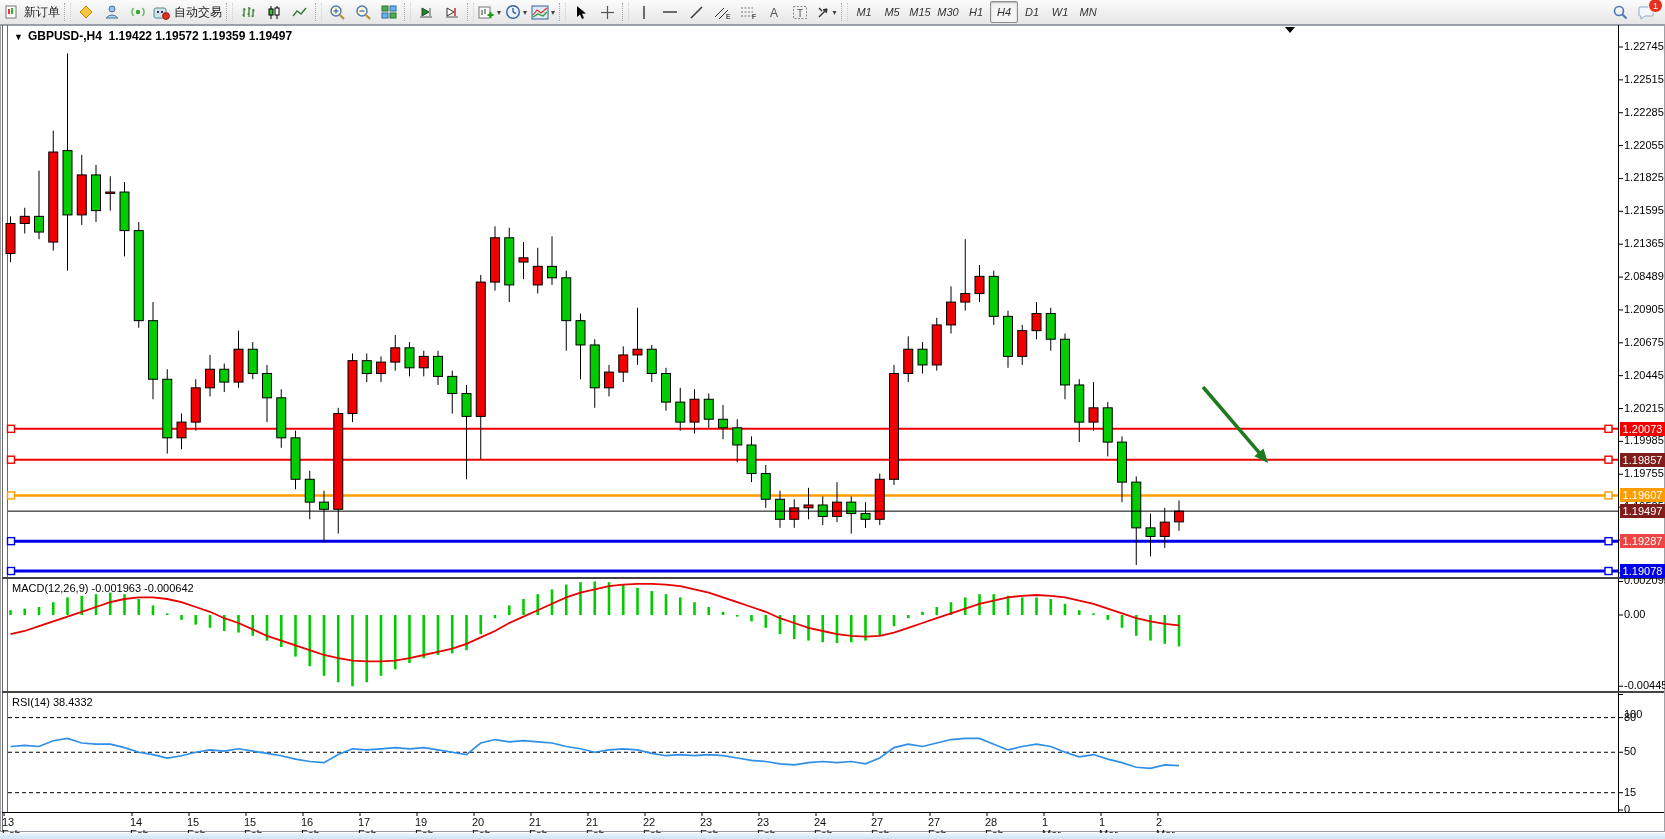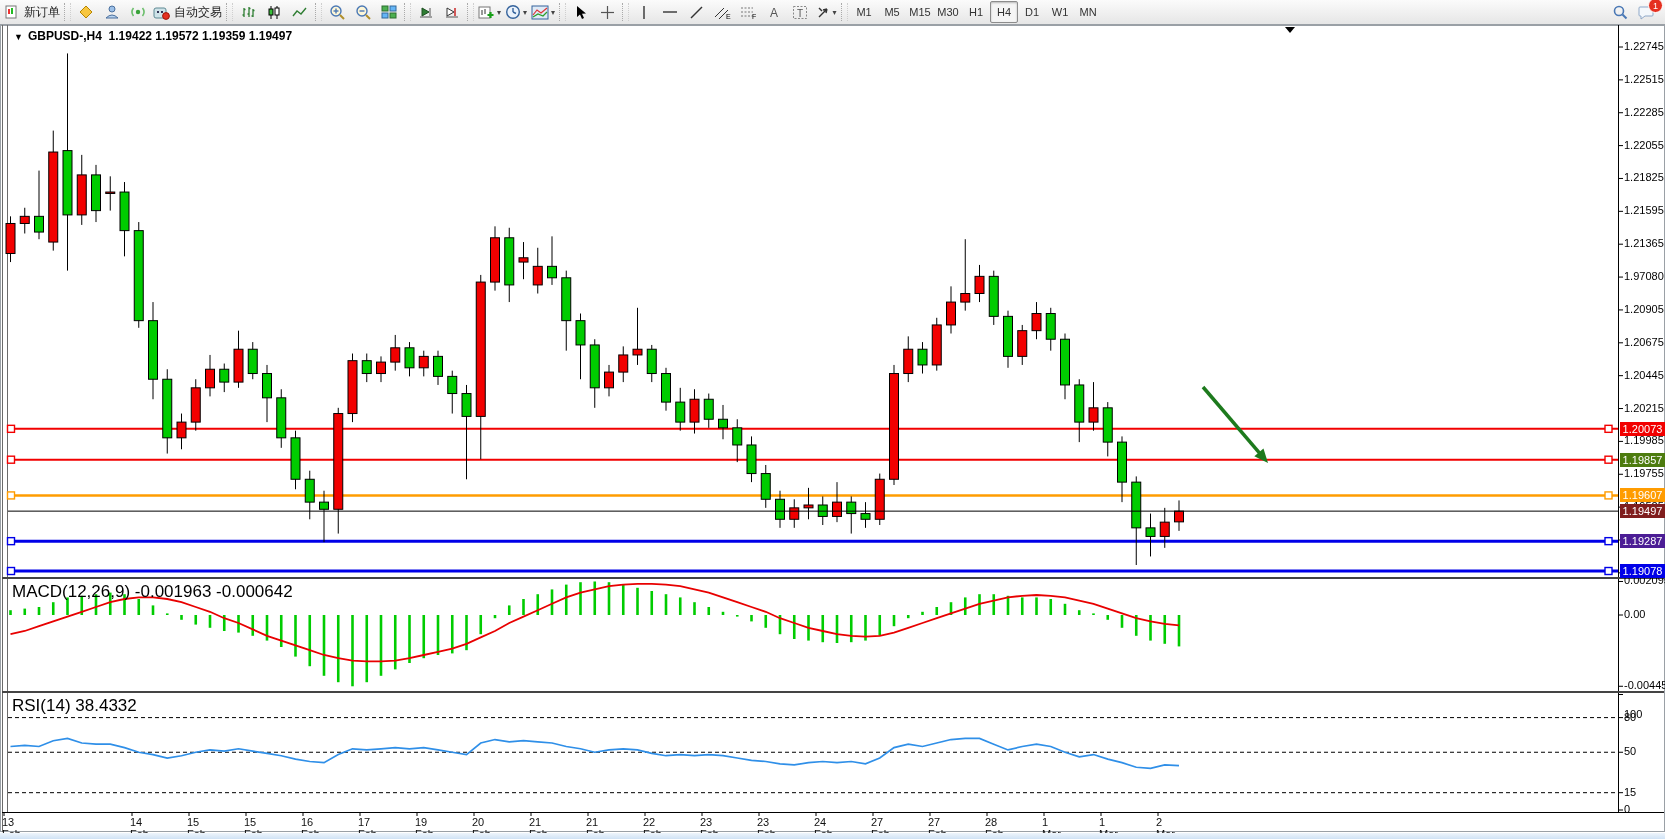--- a/index.html
+++ b/index.html
@@ -24,21 +24,21 @@
   
   #chart-window{position:absolute;left:0;top:25px;width:1665px;height:807px;background:#fff;}
   #chart-svg{position:absolute;left:0;top:0;}
   .ovl{position:absolute;font-size:11px;color:#000;white-space:nowrap;}
   #chart-title{left:14px;top:4px;font-weight:bold;font-size:12px;}
   #chart-title .tri{font-size:9px;margin-right:5px;}
   .axlabel{position:absolute;left:1624px;font-size:11px;color:#000;}
   .axbadge{position:absolute;left:1620px;width:45px;height:14px;font-size:11px;color:#fff;
     display:flex;align-items:center;justify-content:center;}
   .datelabel{position:absolute;top:791px;font-size:11px;color:#111;}
-  .indlabel{position:absolute;font-size:17px;color:#000;}
+  .indlabel{position:absolute;font-size:11px;color:#000;}
   #status-strip{position:absolute;left:0;top:833px;width:1665px;height:6px;
     background:linear-gradient(#eef5fc,#cfe2f5);}
 </style>
 </head>
 <body>
 
 <div id="toolbar">
   <div class="tgroup">
     <div class="tbtn">
       <span>
@@ -269,21 +269,21 @@
     <div class="tbtn">
       <span>
         <svg width="15" height="15">
             <path d="M3,12 L11,4 M11,4 l-4,1 M11,4 l-1,4" stroke="#333" stroke-width="1.4" fill="none"></path>
             <path d="M3,3 l3,3" stroke="#333" stroke-width="1.4"></path>
           </svg>
       </span>
       <span class="drop">▾</span>
     </div>
     <div class="tsep"></div>
-    <div id="tf-group" style="display: flex;">
+    <div id="tf-group" style="display: flex; font-style: italic;">
         <div class="tfbtn">M1</div>
         <div class="tfbtn">M5</div>
         <div class="tfbtn">M15</div>
         <div class="tfbtn">M30</div>
         <div class="tfbtn">H1</div>
         <div class="tfbtn active">H4</div>
         <div class="tfbtn">D1</div>
         <div class="tfbtn">W1</div>
         <div class="tfbtn">MN</div>
       </div>
@@ -644,42 +644,42 @@
   <div class="indlabel" style="left:12px;top:557px;">MACD(12,26,9) -0.001963 -0.000642</div>
   <div class="indlabel" style="left:12px;top:671px;">RSI(14) 38.4332</div>
   <div id="overlay" style="position: absolute; left: 0px; top: 0px;">
       <div class="axlabel" style="top: 15px;">1.22745</div>
       <div class="axlabel" style="top: 47.867px;">1.22515</div>
       <div class="axlabel" style="top: 80.734px;">1.22285</div>
       <div class="axlabel" style="top: 113.601px;">1.22055</div>
       <div class="axlabel" style="top: 146.468px;">1.21825</div>
       <div class="axlabel" style="top: 179.335px; text-align: right;">1.21595</div>
       <div class="axlabel" style="top: 212.202px; text-align: right;">1.21365</div>
-      <div class="axlabel" style="top: 245.069px;">1.97080</div>
+      <div class="axlabel" style="top: 245.069px;">2.08489</div>
       <div class="axlabel" style="top: 277.936px;">1.20905</div>
       <div class="axlabel" style="top: 310.803px;">1.20675</div>
       <div class="axlabel" style="top: 343.67px;">1.20445</div>
       <div class="axlabel" style="top: 376.537px;">1.20215</div>
       <div class="axlabel" style="top: 409.404px;">1.19985</div>
       <div class="axlabel" style="top: 442.271px;">1.19755</div>
       <div class="axlabel" style="top: 475.138px;">1.19525</div>
       <div class="axlabel" style="top: 508.005px;">1.19295</div>
       <div class="axlabel" style="top: 540.872px;">1.19065</div>
       <div class="axlabel" style="top: 549.48px;">0.002095</div>
       <div class="axlabel" style="top: 583px;">0.00</div>
       <div class="axlabel" style="top: 654.28px;">-0.004455</div>
       <div class="axlabel" style="top: 662.5px; margin-top: 20px;">100</div>
       <div class="axlabel" style="top: 685.6px;">80</div>
       <div class="axlabel" style="top: 720.25px;">50</div>
       <div class="axlabel" style="top: 760.675px;">15</div>
       <div class="axlabel" style="top: 778px;">0</div>
       <div class="axbadge" style="top: 396.829px; background: rgb(242, 0, 0);">1.20073</div>
-      <div class="axbadge" style="top: 427.695px; background: #4d7c0f;">1.19857</div>
+      <div class="axbadge" style="top: 427.695px; background: #7f1d1d;">1.19857</div>
       <div class="axbadge" style="top: 463.42px; background: rgb(255, 156, 0);">1.19607</div>
-      <div class="axbadge" style="top: 509.148px; background: #4c1d95;">1.19287</div>
+      <div class="axbadge" style="top: 509.148px; background: #ef4444;">1.19287</div>
       <div class="axbadge" style="top: 539.014px; background: rgb(0, 0, 232);">1.19078</div>
       <div class="axbadge" style="top: 479.139px; background: #7f1d1d;">1.19497</div>
       <div class="datelabel" style="left: 2px;">13 Feb 2023</div>
       <div class="datelabel" style="left: 130px;">14 Feb 12:00</div>
       <div class="datelabel" style="left: 187px;">15 Feb 04:00</div>
       <div class="datelabel" style="left: 244px;">15 Feb 20:00</div>
       <div class="datelabel" style="left: 301px;">16 Feb 12:00</div>
       <div class="datelabel" style="left: 358px;">17 Feb 04:00</div>
       <div class="datelabel" style="left: 415px;">19 Feb 23:00</div>
       <div class="datelabel" style="left: 472px;">20 Feb 12:00</div>

